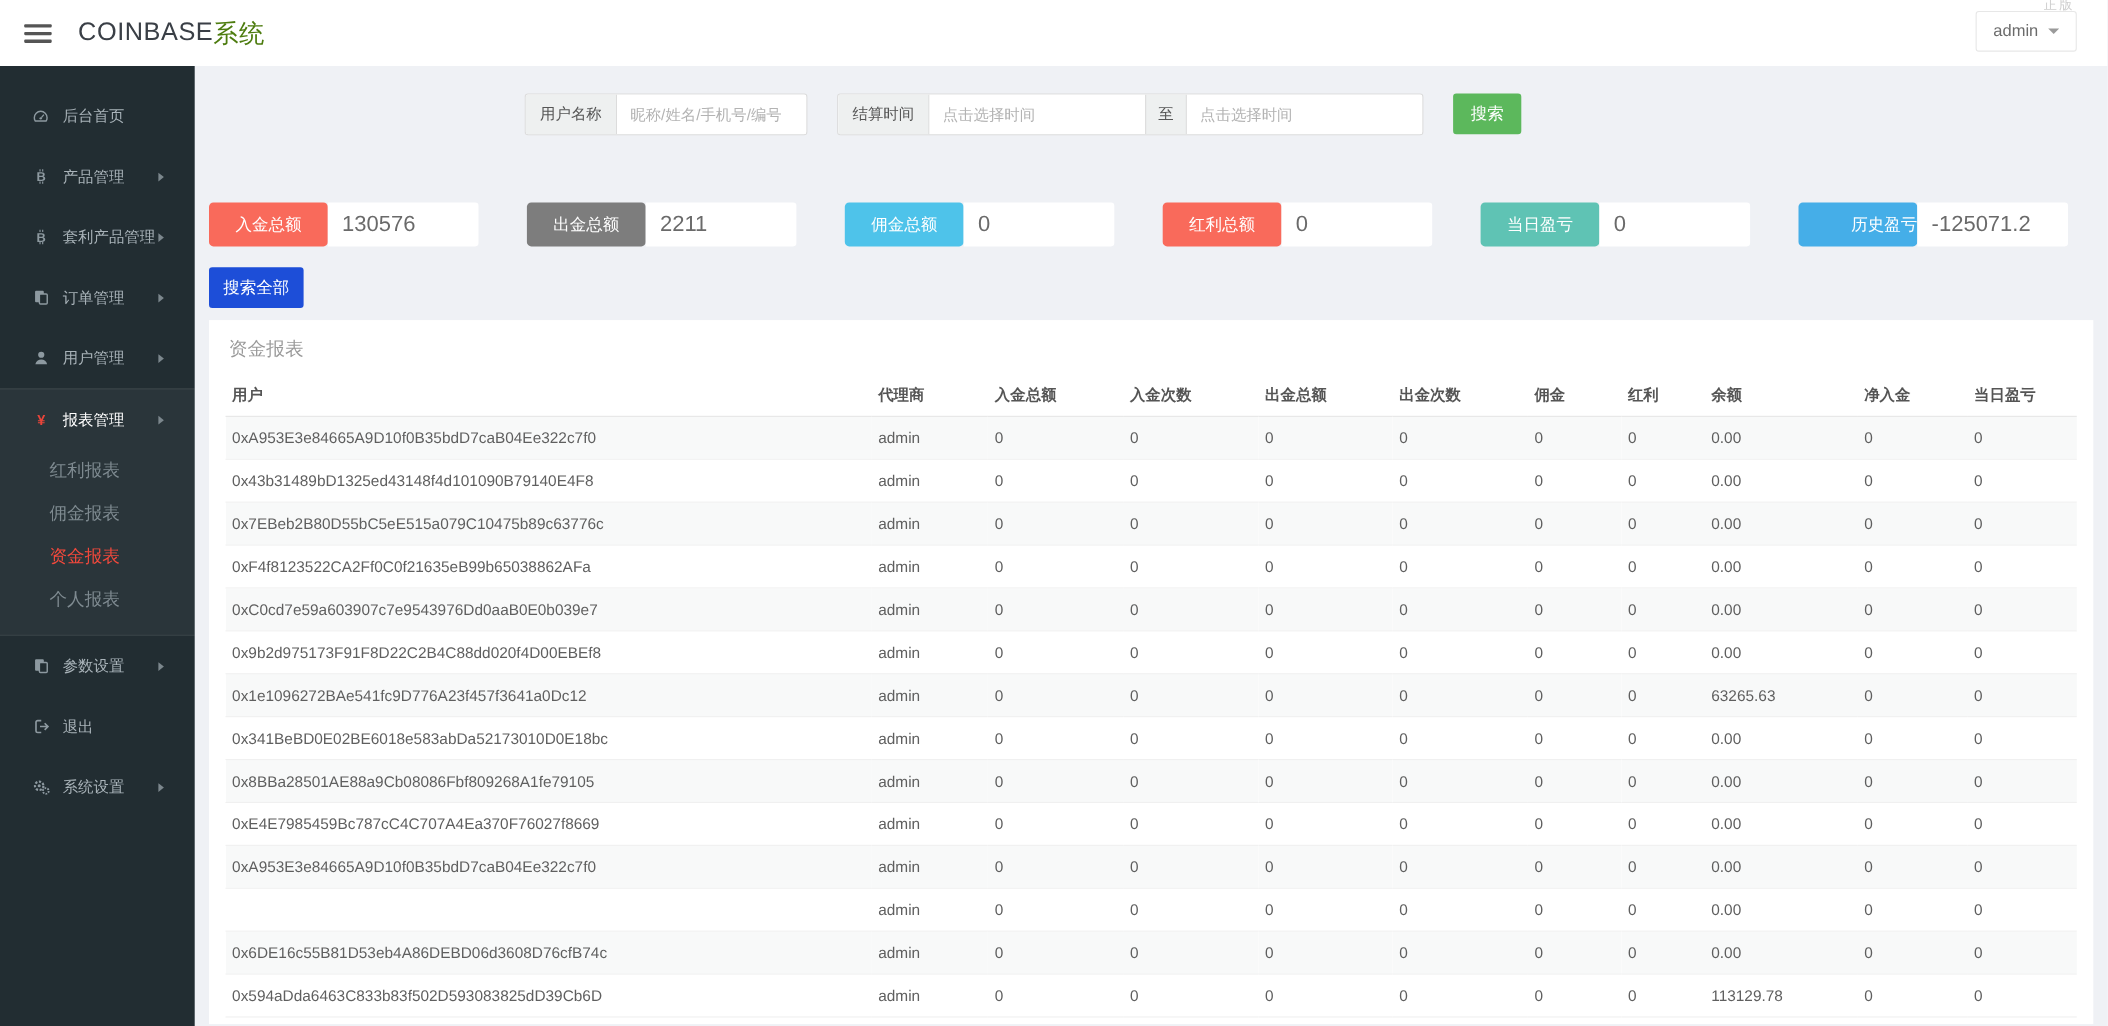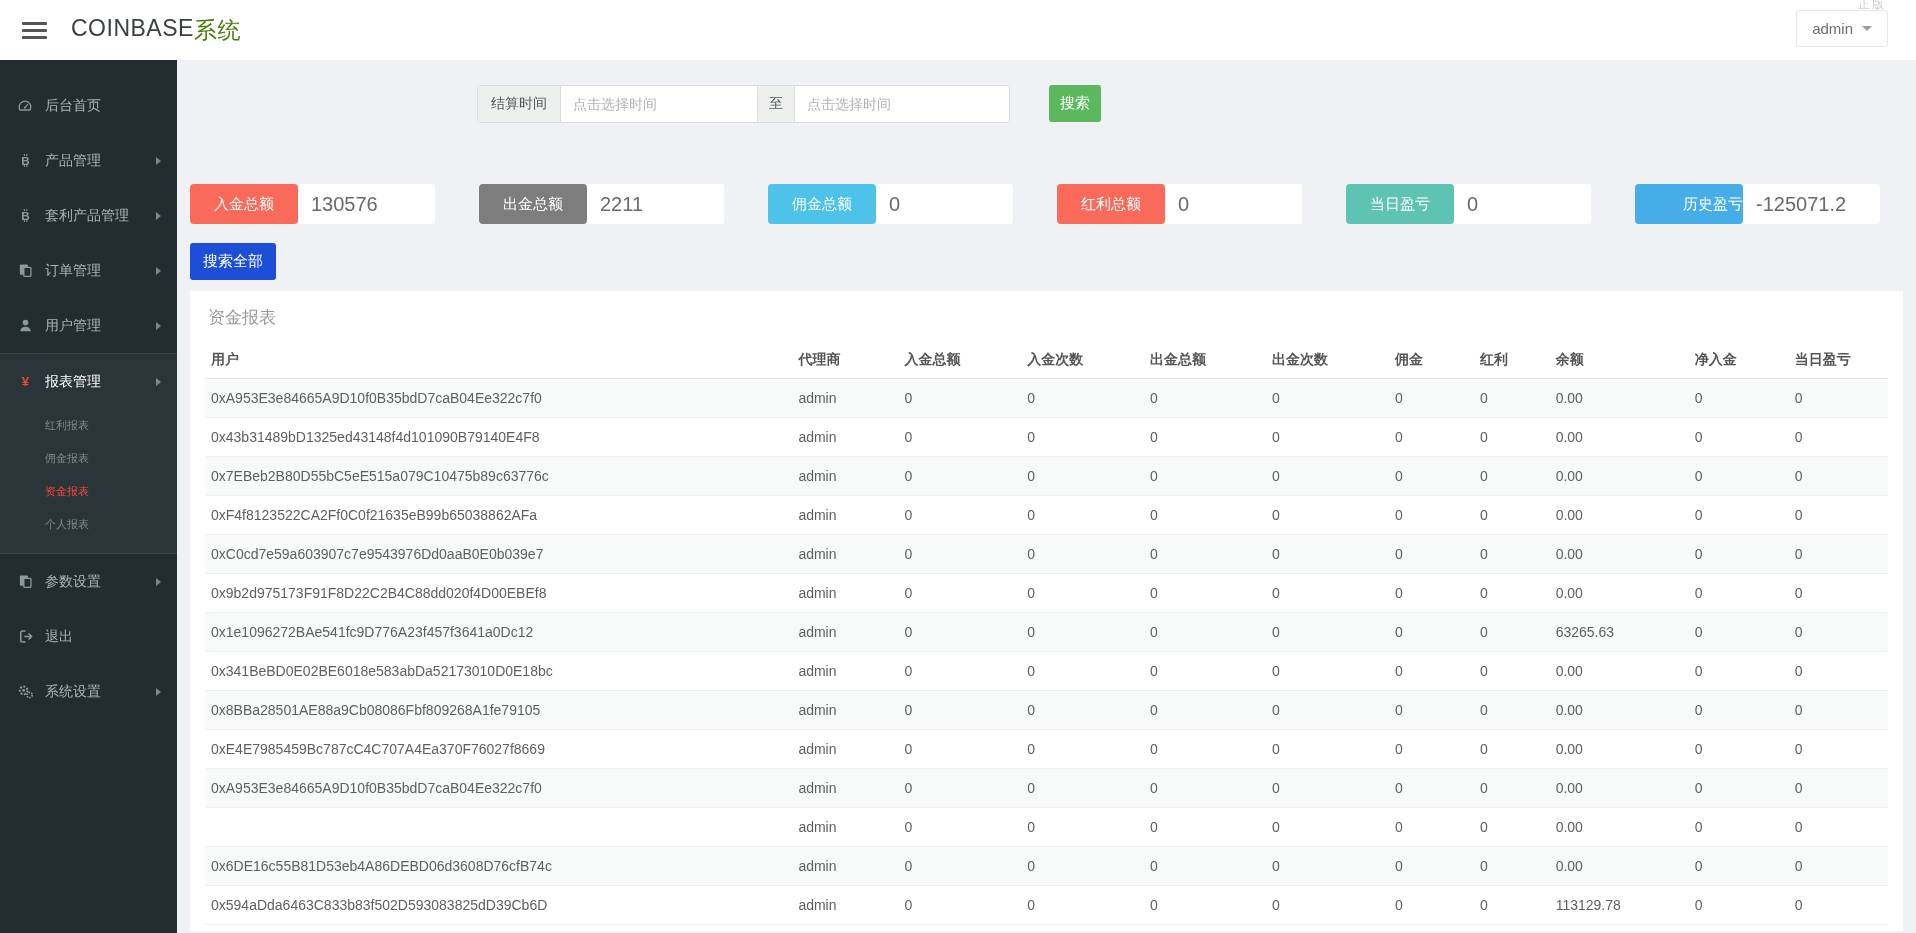--- a/index.html
+++ b/index.html
@@ -11,41 +11,41 @@
   .hamburger span{display:block;height:3px;background:#555;margin:4px 0;border-radius:1px}
   .brand{margin-left:24px;font-size:23px;letter-spacing:.5px;color:#3a3f46;font-weight:400;display:flex}
   .brand .suffix{font-weight:400}
   .admin-box{position:absolute;right:28px;top:10px;background:#fff;border:1px solid #e7e7e7;
     border-radius:3px;padding:9px 15px;font-size:15px;color:#6b6b6b;display:flex;align-items:center;gap:9px;cursor:pointer}
   .caret-down{width:0;height:0;border-left:5px solid transparent;border-right:5px solid transparent;border-top:5px solid #9a9a9a}
   .watermark{position:absolute;right:30px;top:-4px;font-size:12px;color:#cfcfcf;letter-spacing:2px}
   
   .layout{display:flex;height:873px}
   .sidebar{width:177px;background:#222d32;flex-shrink:0;padding-top:18px}
-  .side-item{display:flex;align-items:center;padding:0 16px;height:55px;color:#a9b3b9;font-size:14px;cursor:pointer}
+  .side-item{display:flex;align-items:center;padding:0 28px;height:55px;color:#a9b3b9;font-size:14px;cursor:pointer}
   .side-item .icon{width:18px;height:16px;margin-right:11px;display:inline-flex;align-items:center;justify-content:center;color:#8d99a0;flex-shrink:0}
   .side-item .lbl{flex:1;white-space:nowrap}
   .arrow-r{width:0;height:0;border-top:4px solid transparent;border-bottom:4px solid transparent;border-left:5px solid #7c878d;flex-shrink:0}
   .side-group{background:rgba(255,255,255,.04);border:1px solid rgba(255,255,255,.08);border-left:none;border-right:none}
   .side-group > .side-item{color:#fff}
   .side-group > .side-item .icon{color:#e9453a}
   .side-sub{padding:0 0 12px}
-  .side-sub-item{padding:9px 16px 9px 45px;font-size:11px;color:#7f8b91;cursor:pointer;white-space:nowrap}
+  .side-sub-item{padding:9px 16px 9px 45px;font-size:16px;color:#7f8b91;cursor:pointer;white-space:nowrap}
   .side-sub-item.active{color:#f4493c}
   
   .main{flex:1;padding:0 13px;overflow:hidden}
   .filter-row{margin-top:25px;margin-left:287px;display:flex;align-items:flex-start}
   .igroup{display:flex;border:1px solid #dcdcdc;border-radius:3px;overflow:hidden;background:#fff;height:38px;margin-right:27px}
   .igroup .ilabel{background:#eef0f0;border-right:1px solid #dcdcdc;padding:0 13px;display:flex;align-items:center;font-size:14px;color:#555;white-space:nowrap}
   .igroup .isep{background:#eef0f0;border-left:1px solid #dcdcdc;border-right:1px solid #dcdcdc;padding:0 11px;display:flex;align-items:center;font-size:14px;color:#555}
   .igroup input{border:none;outline:none;padding:0 12px;font-size:14px;color:#555;height:100%;background:#fff}
   .igroup input::placeholder{color:#b3b3b3}
   .btn{border:none;outline:none;cursor:pointer;color:#fff;border-radius:3px;font-size:15px;
     font-family:"Liberation Sans","DejaVu Sans",sans-serif}
-  .btn-search{width:52px;height:37px;margin-left:12px}
+  .btn-search{width:62px;height:37px;margin-left:0}
   
   .stats-row{margin-top:61px;display:flex}
   .stat-card{display:flex;margin-right:44px;height:40px;flex-shrink:0}
   .stat-label{width:108px;border-radius:4px;color:#fff;font-size:15px;display:flex;align-items:center;justify-content:center;flex-shrink:0;white-space:nowrap}
   .stat-value{width:137px;background:#fff;display:flex;align-items:center;padding-left:13px;font-size:20px;color:#6a6a6a;border-radius:0 3px 3px 0;flex-shrink:0;overflow:hidden;white-space:nowrap}
   .search-all-row{margin-top:19px}
   .btn-search-all{width:86px;height:37px}
   
   .panel{margin-top:11px;background:#fff;height:640px;padding:0 15px;overflow:hidden}
   .panel-title{padding:15px 3px 13px;font-size:17px;color:#9a9a9a}
@@ -181,20 +181,24 @@
           </svg>
       </span>
       <span class="lbl">系统设置</span>
       <span class="arrow-r"></span>
     </div>
   </div>
 
   <div class="main">
 
     <div class="filter-row">
+      <div class="igroup">
+        <span class="ilabel">用户名称</span>
+        <input style="width: 172px;" placeholder="昵称/姓名/手机号/编号">
+      </div>
       <div class="igroup">
         <span class="ilabel">结算时间</span>
         <input style="width: 196px;" placeholder="点击选择时间">
         <span class="isep">至</span>
         <input style="width: 214px;" placeholder="点击选择时间">
       </div>
       <button class="btn btn-search" style="background: rgb(92, 184, 92);">搜索</button>
     </div>
 
     <div class="stats-row">

